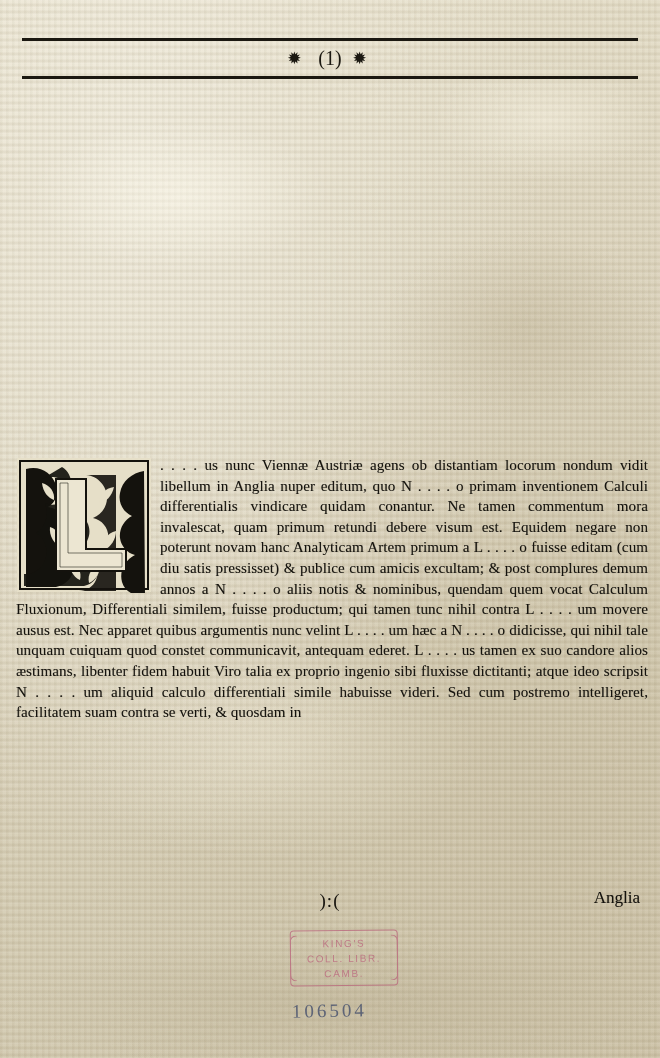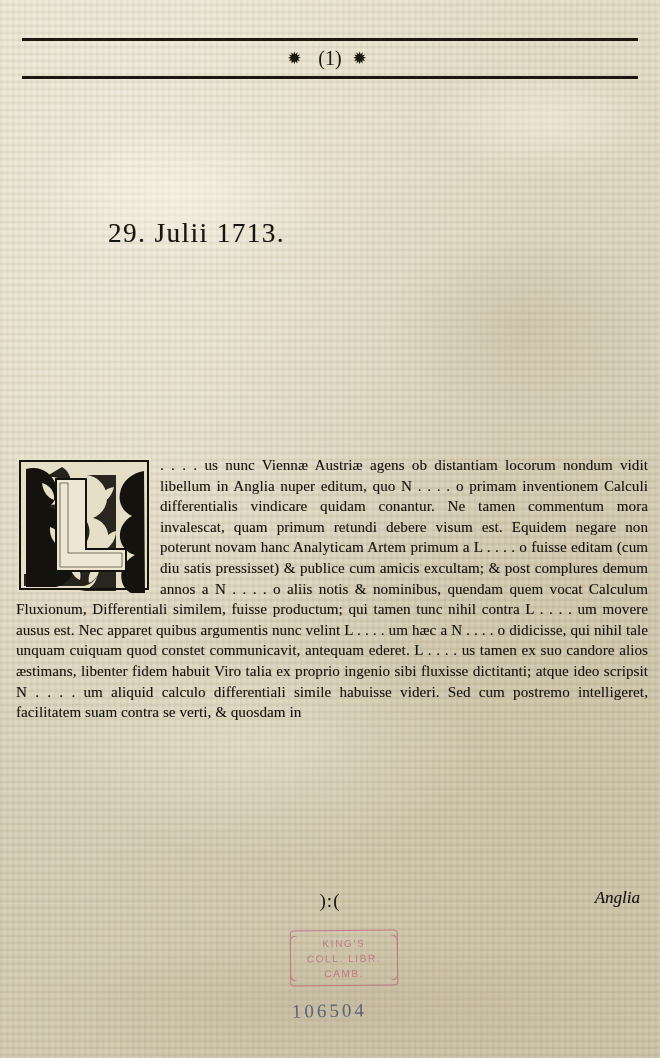--- a/index.html
+++ b/index.html
@@ -136,21 +136,20 @@
     color: #18150f;
     letter-spacing: 1px;
   }
   .catchword {
     position: absolute;
     top: 888px;
     right: 20px;
     font-size: 17px;
     color: #14120d;
     text-shadow: 0.4px 0.35px 0 rgba(30,26,16,0.30);
-    font-style: italic;
   }
 
   
   .stamp {
     position: absolute;
     top: 930px;
     left: 290px;
     width: 108px;
     height: 56px;
     border: 1.5px solid #b9607a;
@@ -204,21 +203,20 @@
   <div class="rule rule-top"></div>
 
   <div class="header-ornament">
     <span class="rosette">✹</span>
     <span class="pageno">(1)</span>
     <span class="rosette">✹</span>
   </div>
 
   <div class="rule rule-bottom"></div>
 
-  <div class="date-line">29. Julii 1713.</div>
 
   <div class="body-block">
     <div class="dropcap">
       <svg width="136" height="136" viewBox="0 0 136 136" xmlns="http://www.w3.org/2000/svg" aria-hidden="true">
         <rect x="1" y="1" width="134" height="134" fill="#e6dfc8"></rect>
         <g fill="#14120d">
 
           <path d="M4 4h128v128H4z" fill="none" stroke="#14120d" stroke-width="2"></path>
           <path d="M10 12c14-4 26 4 30 16 3 9-1 18-8 22 9 1 16 8 17 17 1 8-3 16-10 20 12 2 20 12 19 24-1 9-8 17-18 19h-30z"></path>
           <path d="M128 14c-12 2-22 10-24 22-2 10 3 19 12 23-8 4-13 13-12 22 1 8 7 15 15 17-10 5-16 16-13 27 2 7 8 12 15 13h8z"></path>

